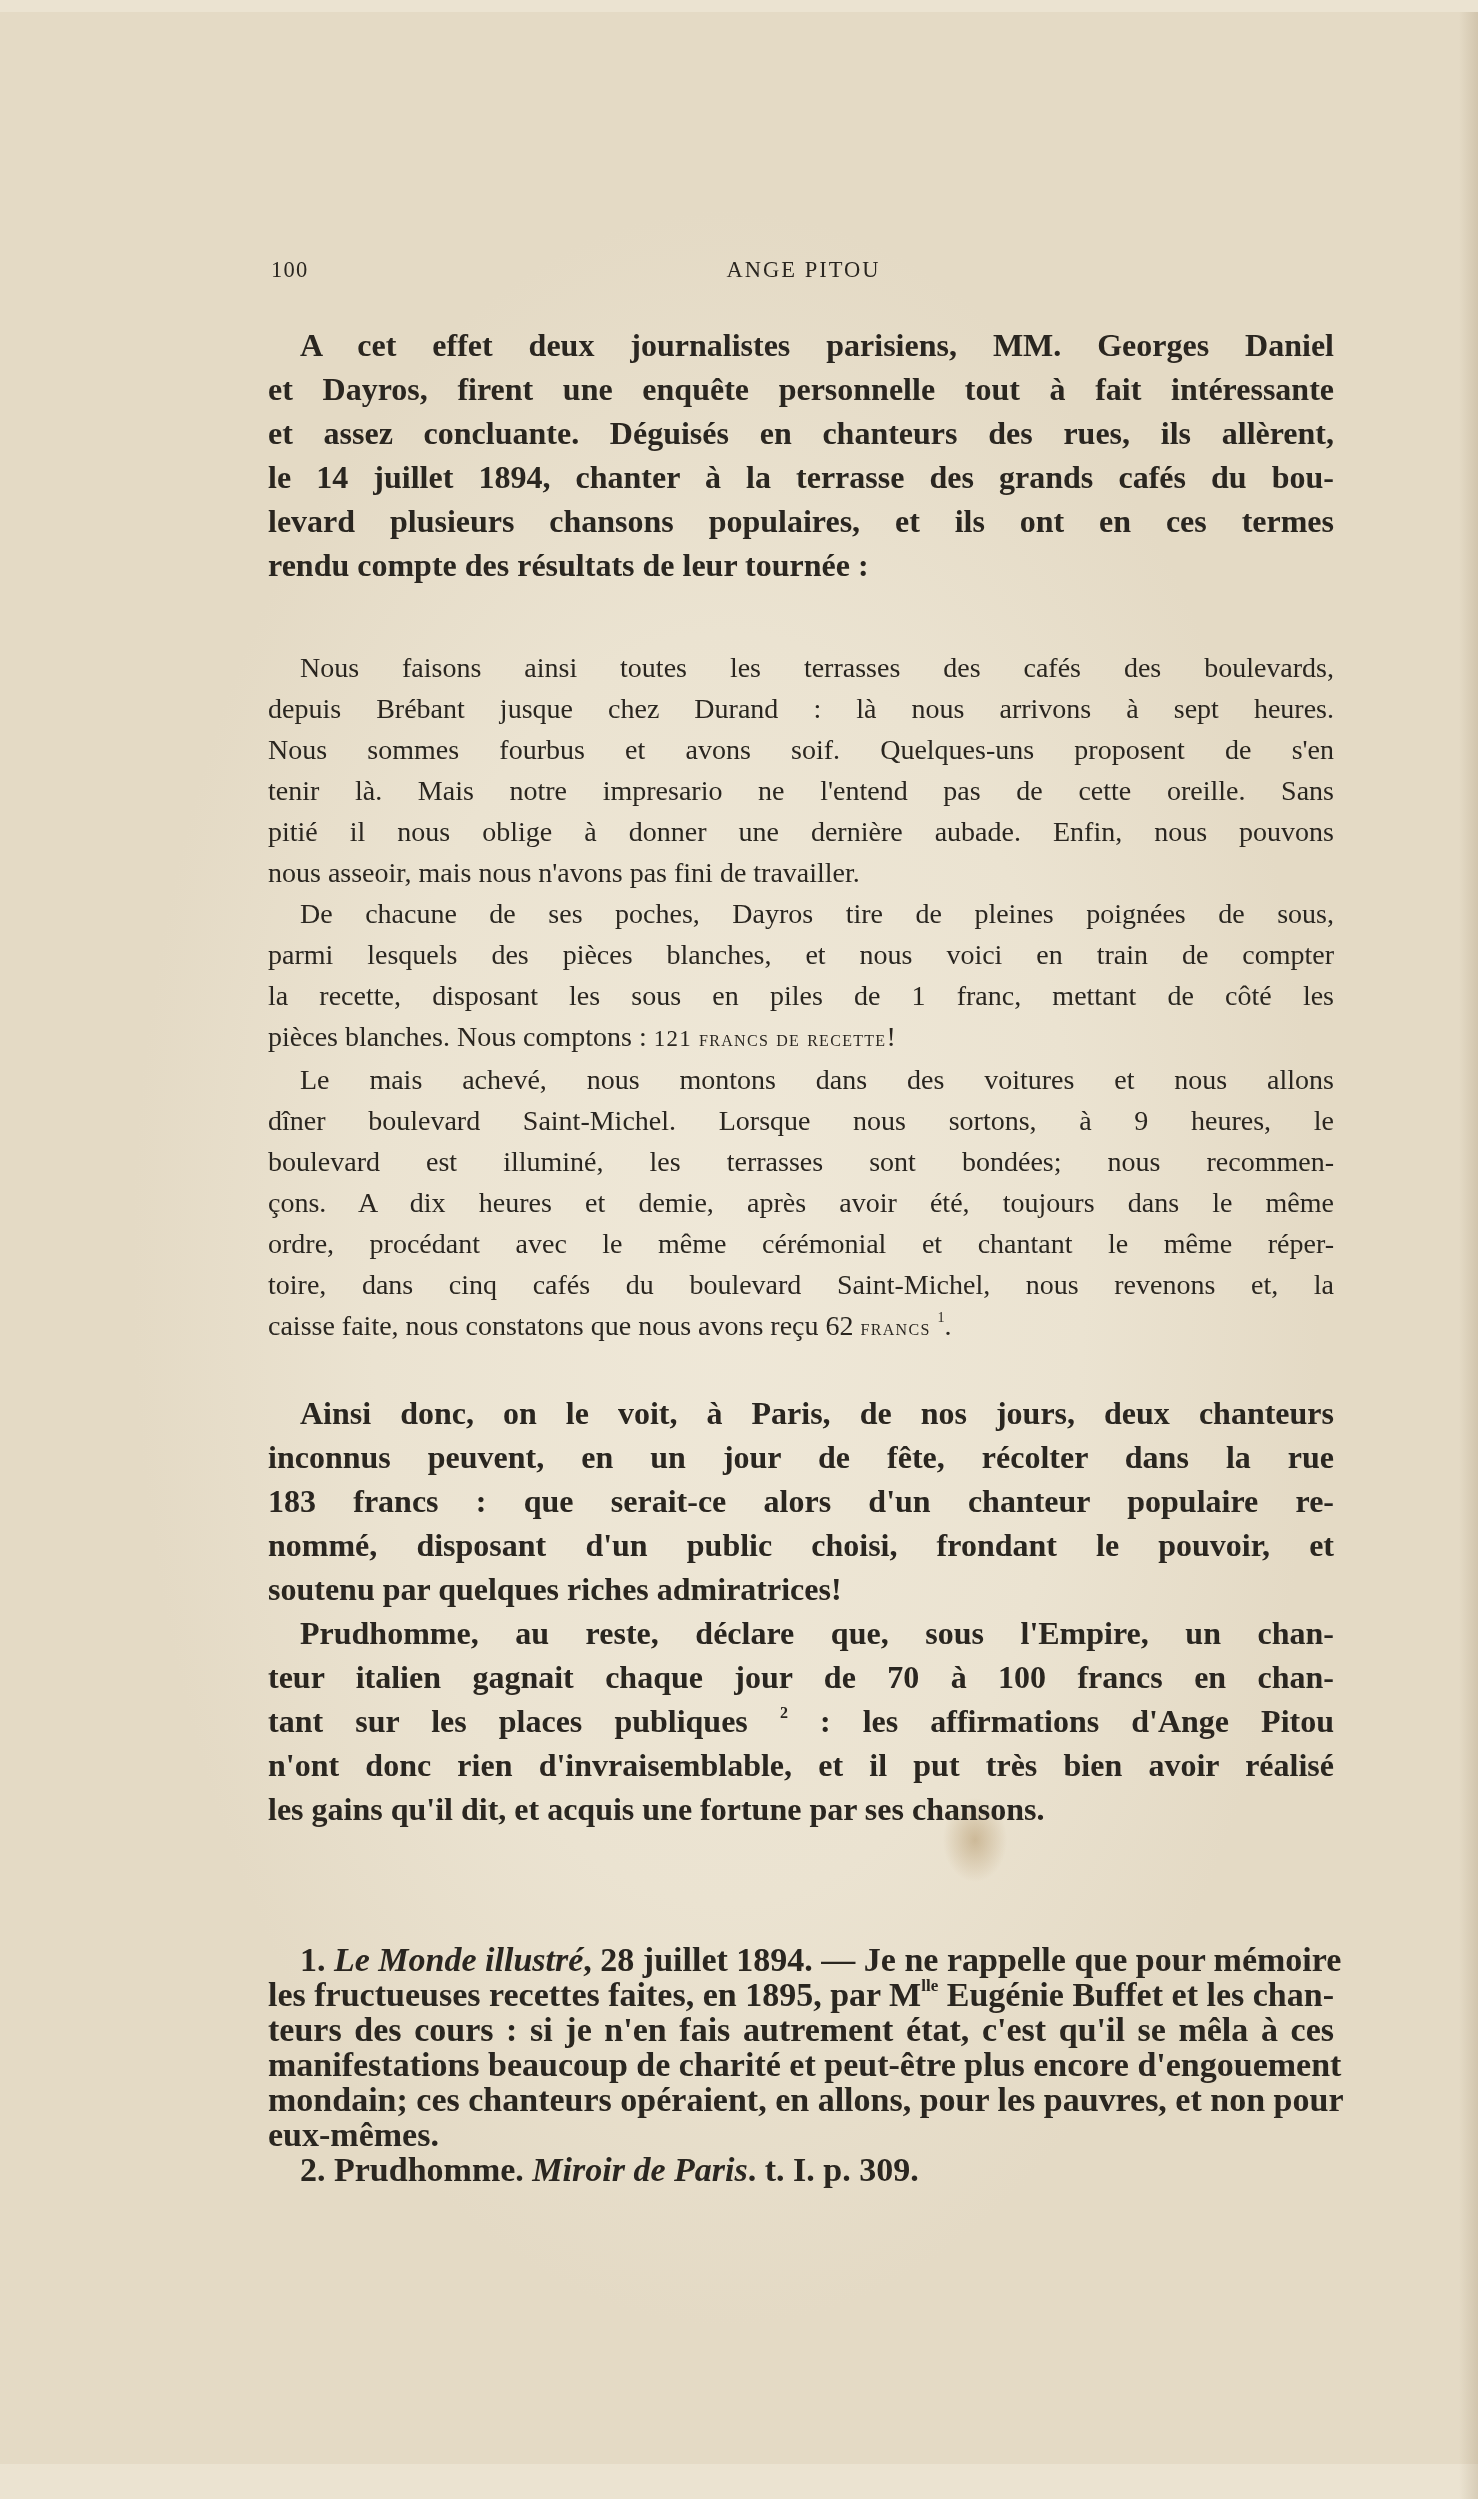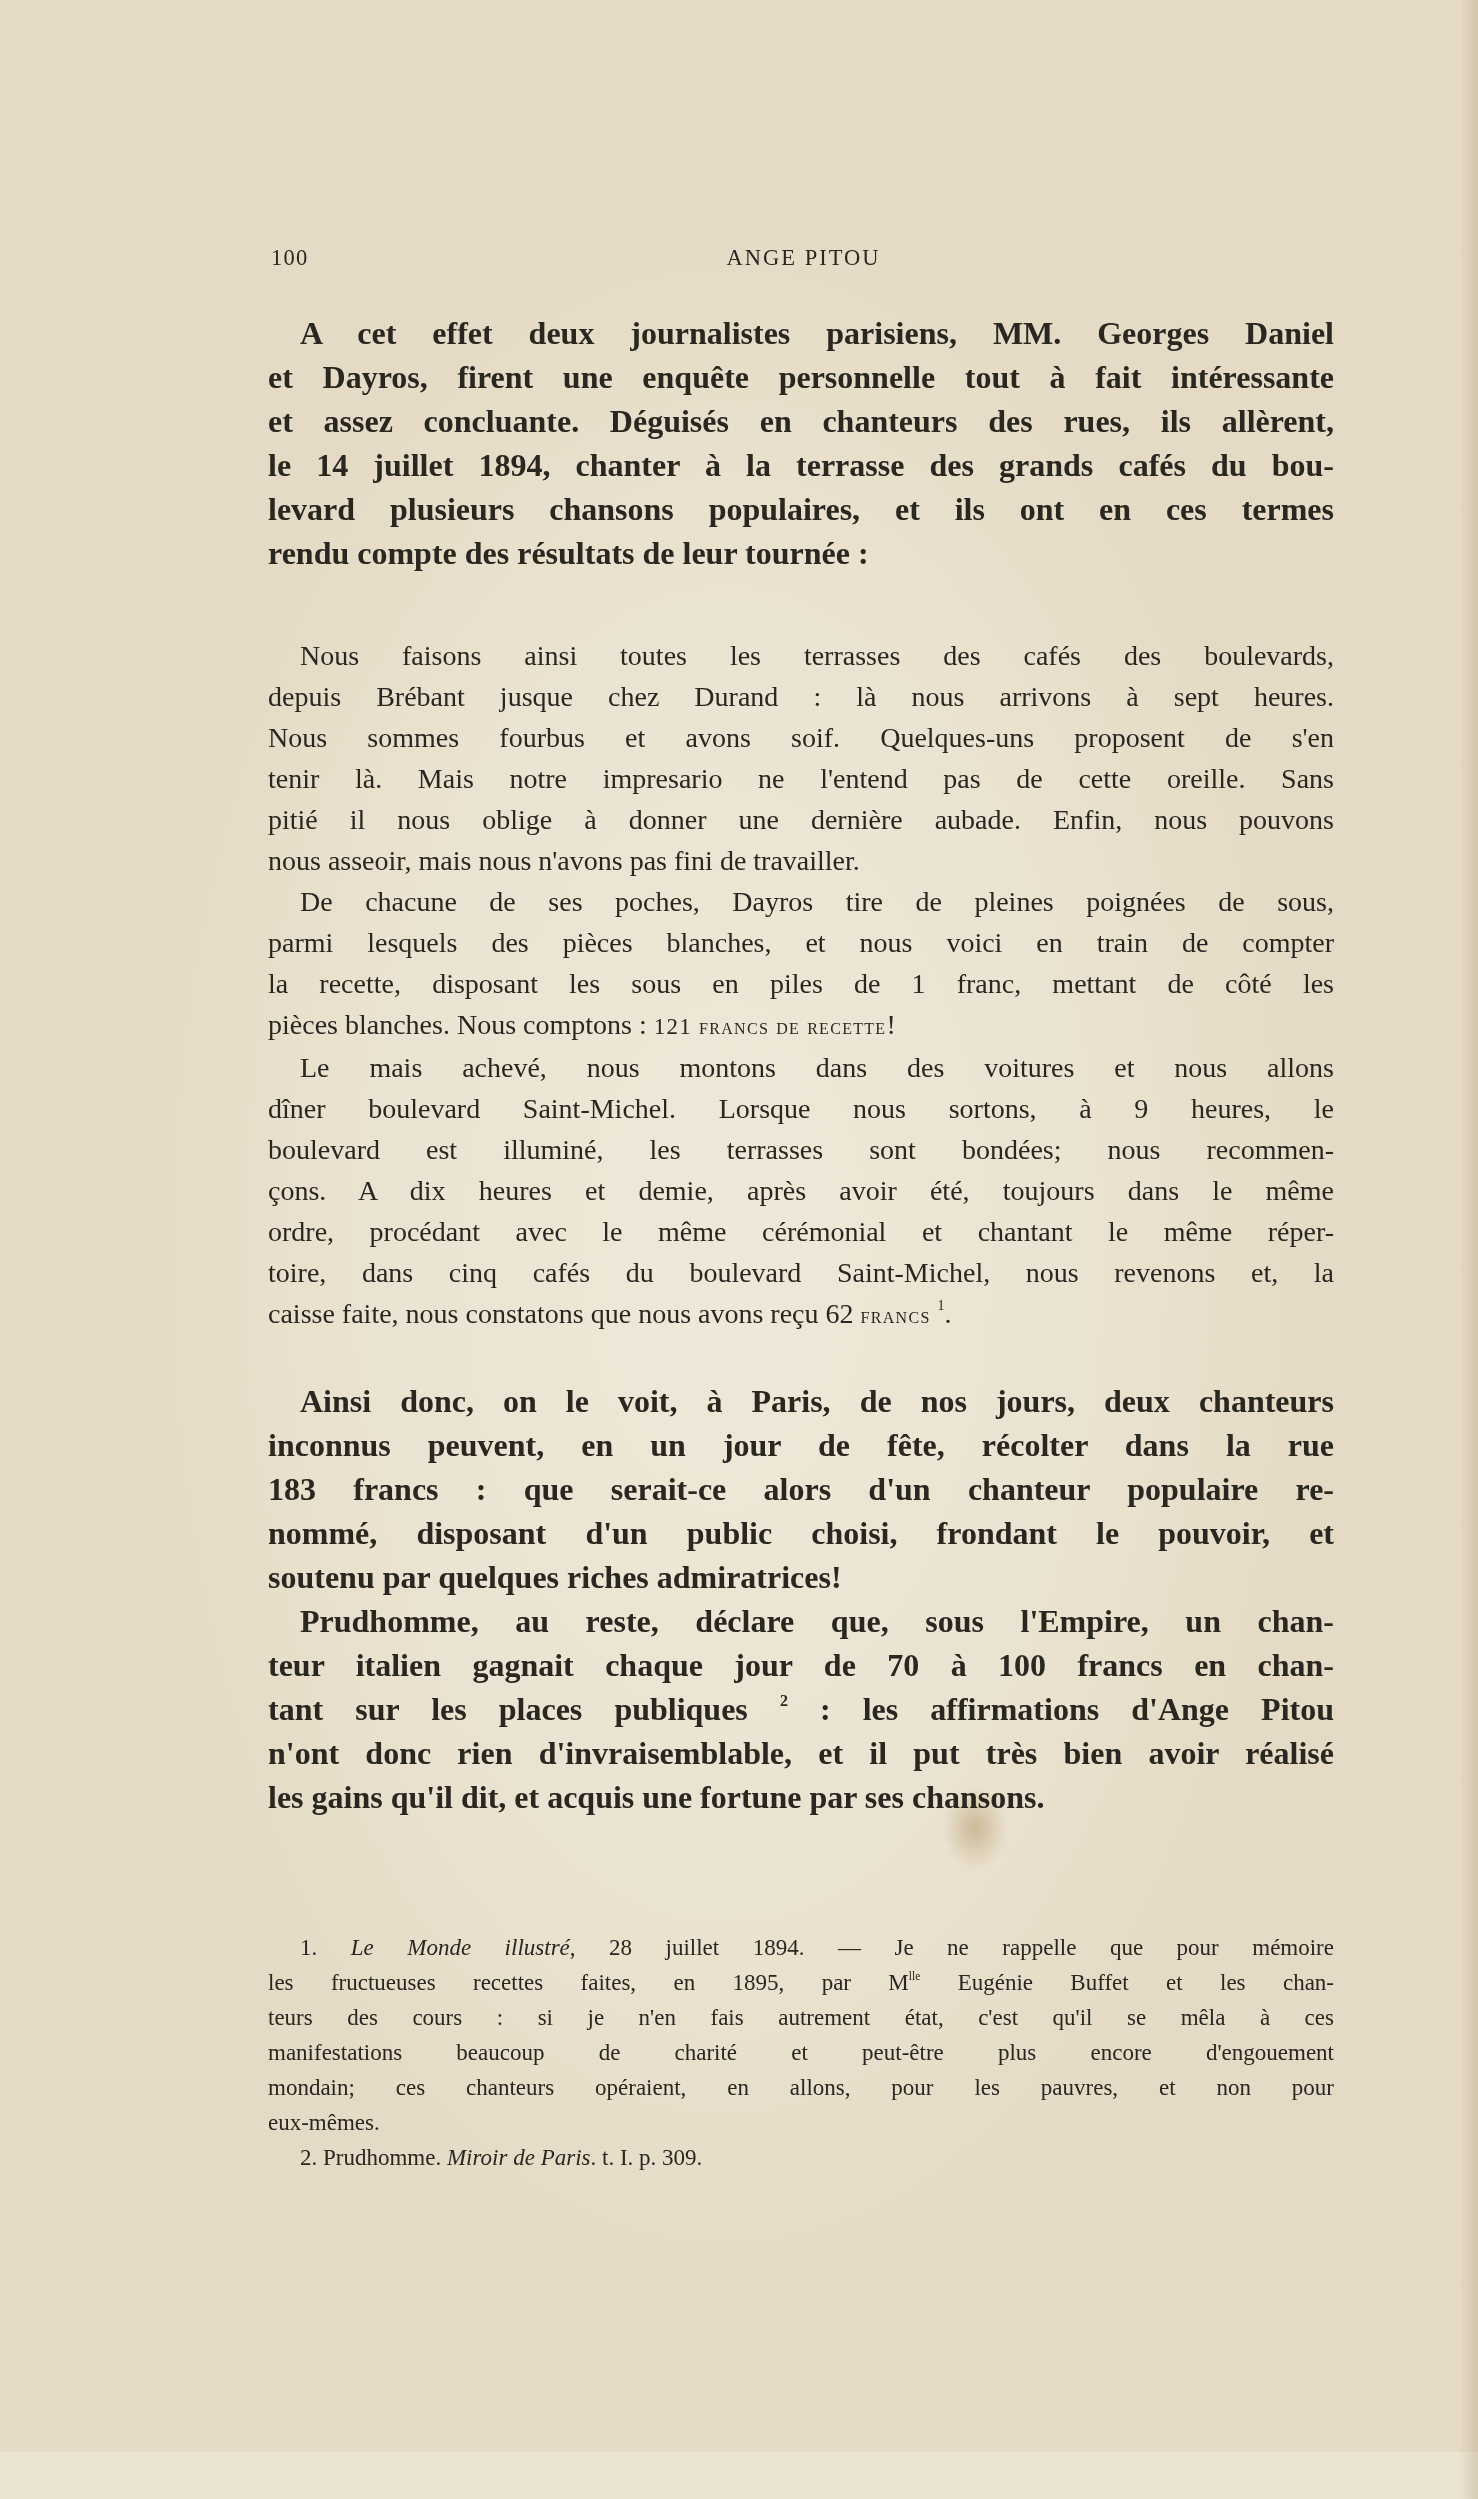--- a/index.html
+++ b/index.html
@@ -4,42 +4,42 @@
 <style>
   html, body { margin:0; padding:0; }
   body {
     width:1479px; height:2500px; overflow:hidden;
     background:#ebe3d1;
     position:relative;
     font-family:"Liberation Serif","DejaVu Serif",serif;
     color:#2a2620;
   }
   .page {
-    position:absolute; left:0; top:0; width:1479px; height:2452px;
+    position:absolute; left:0; top:12px; width:1479px; height:2452px;
     background:
       radial-gradient(ellipse 46px 60px at 975px 1828px, rgba(150,110,50,0.35), rgba(150,110,50,0) 70%),
       radial-gradient(ellipse 595px 1058px at 727px 1256px, #efe8d8 0%, #ebe3d1 60%, #e4dac5 100%);
   }
   .right-edge {
     position:absolute; right:0; top:0; width:20px; height:2500px;
     background:linear-gradient(to right, rgba(0,0,0,0), rgba(120,95,60,0.18));
   }
   .header {
     position:absolute; top:245px; left:271px; width:1065px; height:33px;
     font-size:22.5px; letter-spacing:1.3px;
   }
   .header .num { position:absolute; left:0; top:0; }
   .header .title { position:absolute; left:0; width:100%; text-align:center; top:0; letter-spacing:2px; }
   .block {
     position:absolute; left:268px; width:1066px;
     text-align:justify;
   }
   .main { font-size:32px; line-height:44px;font-weight:bold; }
   .quote { font-size:28px; line-height:41px; }
-  .notes { font-size:23px; line-height:35px; }
+  .notes { font-size:34px; line-height:35px;font-weight:bold; }
   .line { display:block; text-align:justify; text-align-last:justify; white-space:nowrap; height:auto; }
   .line.last { text-align-last:left; }
   .indent { text-indent:32px; }
   .sc { font-variant:small-caps; font-size:0.82em; letter-spacing:1.3px; }
   sup { font-size:0.5em; vertical-align:0.9em; line-height:0; }
   i { font-style:italic; }
 </style>
 </head>
 <body>
 

